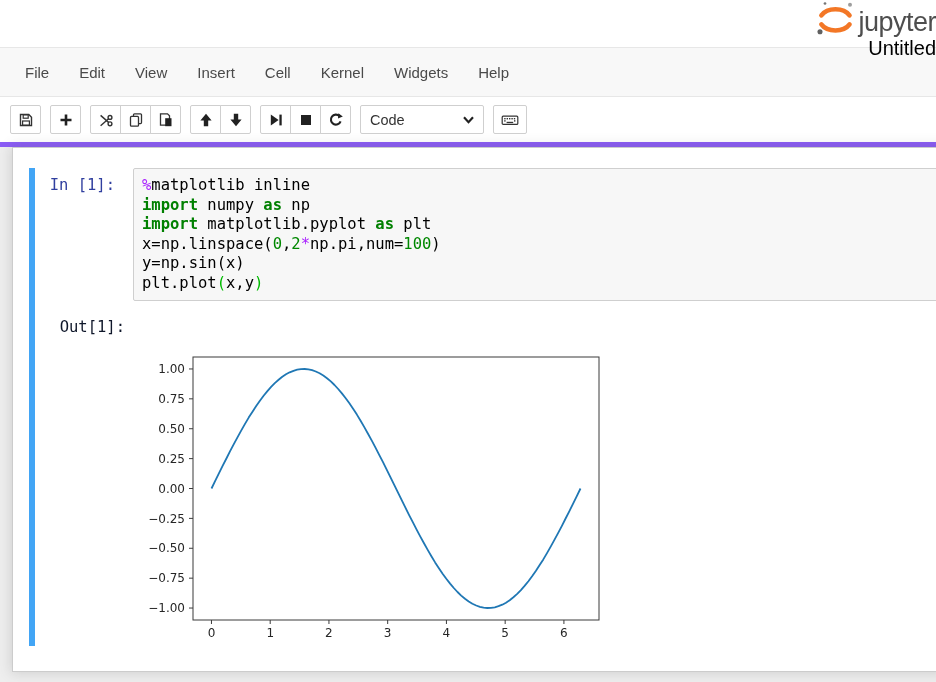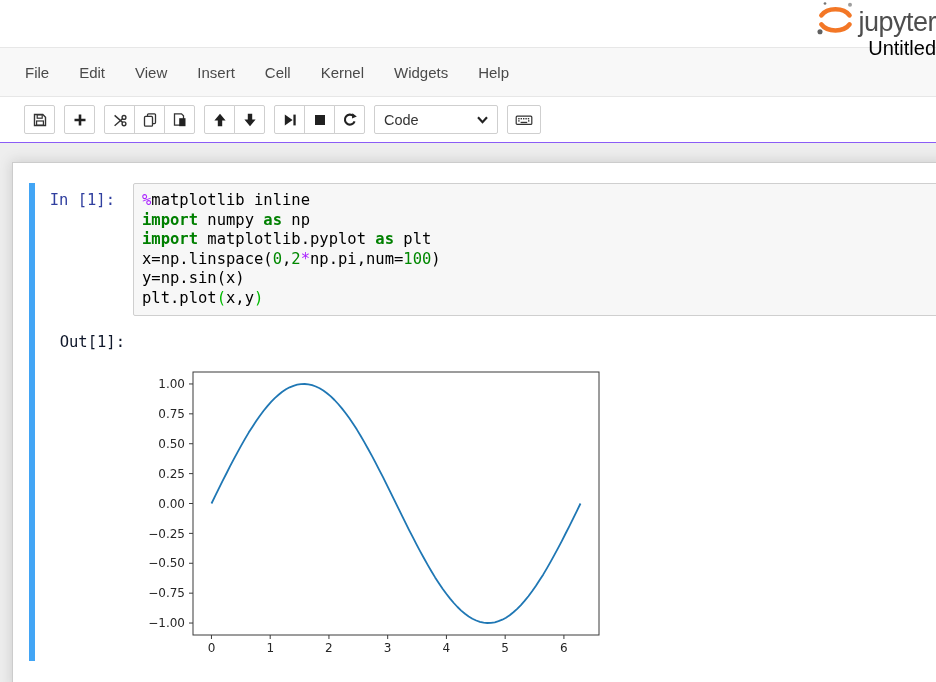--- a/index.html
+++ b/index.html
@@ -12,34 +12,34 @@
   .logo-text { font-size:27px; color:#4e4e4e; letter-spacing:-0.5px; line-height:30px; margin-left:3px; }
   .nb-title { margin-left:27px; font-size:20px; color:#000; }
   .checkpoint { margin-left:10px; font-size:13.5px; color:#1a1a1a; }
 
   
   .menubar { height:50px; background:#f8f8f8; border-top:1px solid #e7e7e7; border-bottom:1px solid #e7e7e7;
              display:flex; align-items:center; padding-left:10px; }
   .menu-item { padding:0 15px; font-size:15px; color:#4a4a4a; cursor:pointer; }
 
   
-  .toolbar { height:45px; background:#fff; display:flex; align-items:center; padding-left:24px; }
+  .toolbar { height:45px; background:#fff; display:flex; align-items:center; padding-left:10px; }
   .btn-group { display:flex; margin-right:9px; }
   .btn { width:31px; height:29px; background:#fff; border:1px solid #cfcfcf; border-radius:2px;
          display:flex; align-items:center; justify-content:center; cursor:pointer; }
   .btn-group .btn + .btn { margin-left:-1px; border-radius:0; }
   .btn-group .btn:first-child { border-radius:2px 0 0 2px; }
   .btn-group .btn:last-child { border-radius:0 2px 2px 0; }
   .btn-group .btn:only-child { border-radius:2px; }
   .cell-type-select { width:124px; height:29px; border:1px solid #cfcfcf; border-radius:2px; background:#fff;
          display:flex; align-items:center; justify-content:space-between; padding:0 7px 0 9px;
          font-size:14.5px; color:#333; margin-right:9px; cursor:pointer; }
 
   
-  .nb-area { height:504px; background:#eee; border-top:1px solid #8b5cf6; padding-top:19px; }
+  .nb-area { height:504px; background:#eee; border-top:5px solid #8b5cf6; }
   .nb-container { margin-left:12px; margin-right:-8px; height:525px; background:#fff;
                   border:1px solid #ccc; box-shadow:0 0 12px 1px rgba(87,87,87,0.2);
                   padding:20px 0 0 16px; overflow:hidden; }
   .code-cell { border-left:6px solid #42a5f5; }
   .input-row { display:flex; }
   .prompt { width:98px; flex:none; text-align:right; padding:8px 18px 0 0;
             font-family:"DejaVu Sans Mono", monospace; font-size:15.5px; }
   .prompt-in { color:#303f9f; }
   .prompt-out { color:#0f172a;margin-left:10px; }
   .code-box { flex:1; background:#f7f7f7; border:1px solid #cfcfcf; border-radius:2px;

